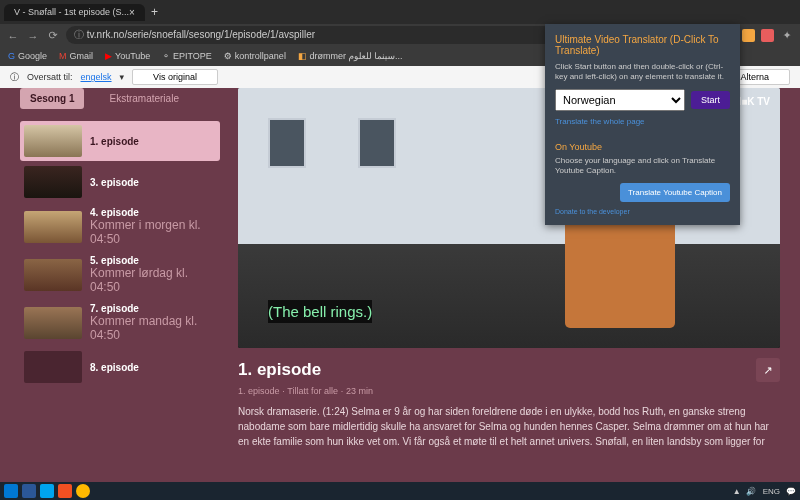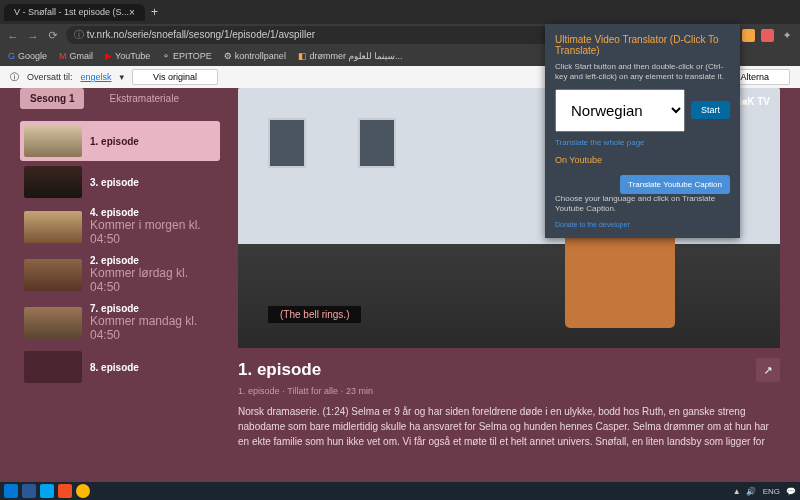--- a/index.html
+++ b/index.html
@@ -32,34 +32,34 @@
 .player{background:#000;height:260px;position:relative;border-radius:2px;overflow:hidden}
 .scene{position:absolute;inset:0;background:linear-gradient(#c5ccd5 0%,#bac3cd 60%,#3a3a3a 60%,#2a2a2a 100%)}
 .building{position:absolute;left:0;top:0;width:100%;height:60%;background:#d5dce3}
 .window{position:absolute;width:38px;height:50px;background:#4a5560;border:2px solid #c5ccd5}
 .girl{position:absolute;right:90px;top:70px;width:140px;height:190px}
 .head{width:50px;height:55px;background:#e8c5a5;border-radius:45% 45% 40% 40%;margin:0 auto;position:relative}
 .hair{position:absolute;top:-5px;left:-10px;right:-10px;height:75px;background:#8a6545;border-radius:50% 50% 30% 30%;z-index:-1}
 .muff{position:absolute;width:18px;height:22px;background:#e8a5b5;border-radius:50%;top:18px}
 .muff.l{left:-12px}.muff.r{right:-12px}
 .coat{width:110px;height:120px;background:#c5763a;border-radius:15px 15px 5px 5px;margin:0 auto;margin-top:-5px}
-.caption{position:absolute;bottom:25px;left:30px;background:rgba(0,0,0,0.7);color:#fca5a5;padding:3px 12px;font-size:10px}
+.caption{position:absolute;bottom:25px;left:30px;background:rgba(0,0,0,0.7);color:#86efac;padding:3px 0;font-size:15px}
 .logo{position:absolute;top:8px;right:10px;color:#fff;font-size:10px;font-weight:bold}
 .meta-row{display:flex;justify-content:space-between;align-items:center;margin-top:10px}
 .ep-heading{font-size:17px;font-weight:bold}
 .share{width:24px;height:24px;background:#7a4555;border-radius:3px;display:flex;align-items:center;justify-content:center;font-size:11px}
 .meta-sub{font-size:9px;color:#c89aa5;margin-top:4px}
 .desc{font-size:10px;color:#e8d5da;margin-top:8px;line-height:1.5}
 .ext-panel{position:absolute;top:24px;right:60px;width:195px;background:#3a4450;color:#ccc;padding:10px;font-size:9px;z-index:100;box-shadow:0 2px 8px rgba(0,0,0,0.5)}
 .ext-title{color:#f5a742;font-size:10px;margin-bottom:6px}
 .ext-row{display:flex;gap:6px;margin:6px 0;align-items:center}
-.ext-sel{flex:1;font-size:15px;padding:11px}
-.ext-btn{background:#0369a1;color:#fff;border:none;padding:4px 10px;border-radius:3px;font-size:9px}
+.ext-sel{flex:1;font-size:11px;padding:3px}
+.ext-btn{background:#4c1d95;color:#fff;border:none;padding:4px 10px;border-radius:3px;font-size:9px}
 .ext-link{color:#4a90d9;font-size:8px}
-.ext-h{color:#f5a742;margin:8px 0 4px}
+.ext-h{color:#f5a742;margin:16px 0 4px}
 .ext-btn2{background:#4a90d9;color:#fff;border:none;padding:5px 8px;border-radius:3px;font-size:8px;margin-top:6px}
 .taskbar{position:absolute;bottom:0;left:0;right:0;height:18px;background:#1a2530;display:flex;align-items:center;padding:0 4px;gap:4px}
 .tb-ico{width:14px;height:14px;border-radius:2px}
 .tb-right{margin-left:auto;display:flex;gap:6px;font-size:8px;color:#ccc;align-items:center}
 </style>
 </head>
 <body>
 
 <div class="chrome-top">
   <div class="tab">
@@ -120,22 +120,22 @@
 
 <div class="ext-panel">
   <div class="ext-title">Ultimate Video Translator (D-Click To Translate)</div>
   <div style="font-size:8px;line-height:1.3">Click Start button and then double-click or (Ctrl-key and left-click) on any element to translate it.</div>
   <div class="ext-row">
     <select class="ext-sel"><option>Norwegian</option></select>
     <button class="ext-btn">Start</button>
   </div>
   <div class="ext-link">Translate the whole page</div>
   <div class="ext-h">On Youtube</div>
+  <div style="font-size:8px;line-height:1.3">Choose your language and click on Translate Youtube Caption.</div>
   <div style="text-align:right"><button class="ext-btn2">Translate Youtube Caption</button></div>
-  <div style="font-size:8px;line-height:1.3">Choose your language and click on Translate Youtube Caption.</div>
   <div class="ext-link" style="margin-top:6px;font-size:7px">Donate to the developer</div>
 </div>
 
 <div class="content">
   <div class="left">
     <div class="tabs-row">
       <div class="season-tab">Sesong 1</div>
       <div class="extra-tab">Ekstramateriale</div>
     </div>
     <div class="ep-list">
@@ -154,21 +154,21 @@
       <div class="ep">
           <div class="thumb" style="background:linear-gradient(#c5a575,#7a5535)"></div>
           <div class="ep-info">
             <div class="ep-title">4. episode</div>
             <div class="ep-sub">Kommer i morgen kl. 04:50</div>
           </div>
         </div>
       <div class="ep">
           <div class="thumb" style="background:linear-gradient(#8a6545,#5a3525)"></div>
           <div class="ep-info">
-            <div class="ep-title">2. episode</div>
+            <div class="ep-title">5. episode</div>
             <div class="ep-sub">Kommer lørdag kl. 04:50</div>
           </div>
         </div>
       <div class="ep">
           <div class="thumb" style="background:linear-gradient(#9a7555,#5a4530)"></div>
           <div class="ep-info">
             <div class="ep-title">7. episode</div>
             <div class="ep-sub">Kommer mandag kl. 04:50</div>
           </div>
         </div>

